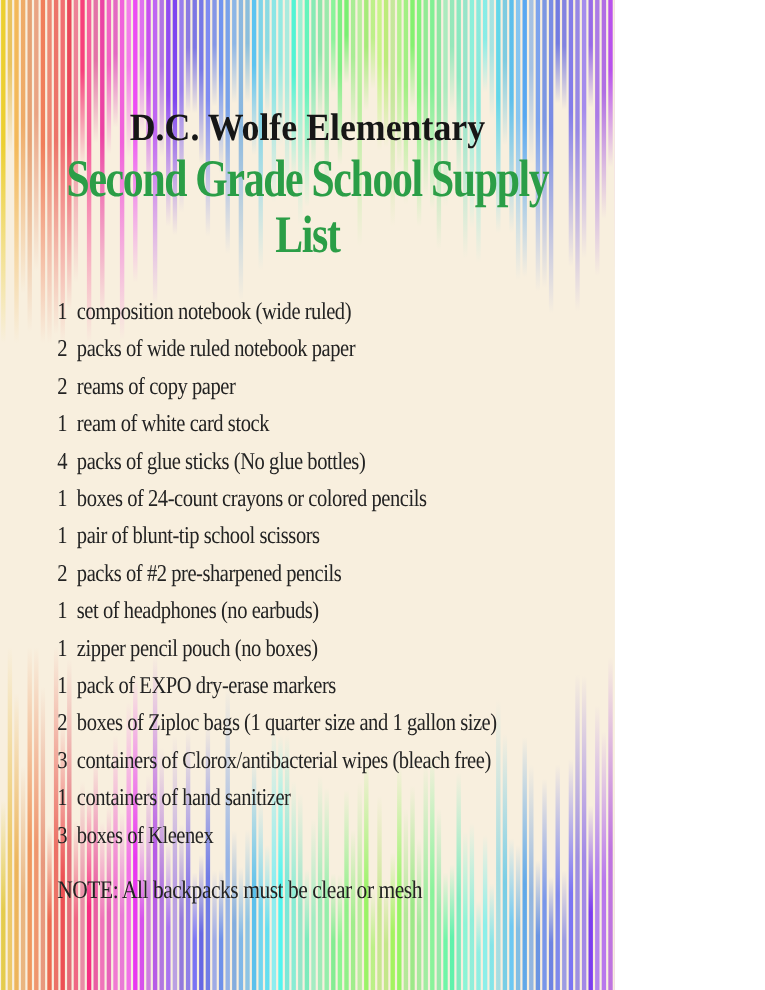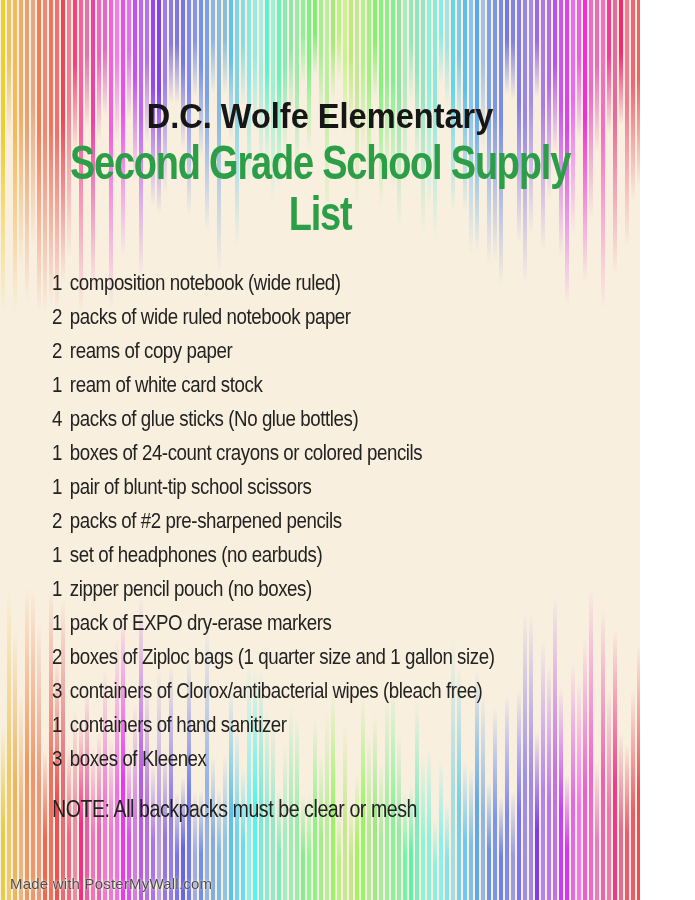--- a/index.html
+++ b/index.html
@@ -1,21 +1,21 @@
 <!DOCTYPE html>
 <html><head>
 <meta charset="utf-8">
 <style>
   html,body { margin:0; padding:0; }
   .poster {
     position:relative;
-    width:640px; height:900px;
+    width:559px; height:900px;
     background:#f8efde;
     overflow:hidden;
-    font-family:Liberation Sans, sans-serif;
+    font-family:Liberation Serif, serif;
   }
   .stripes {
     position:absolute; left:0; width:695px; height:330px;
     z-index:1; pointer-events:none;
   }
   #stripes-top { top:0; }
   #stripes-bottom { bottom:0; }
   .stripe { position:absolute; width:4.6px; }
   .content { position:relative; z-index:2; }
   .school-name {
@@ -362,14 +362,13 @@
         </div>
         <div class="item">
           <span class="qty">3</span>
           <span class="txt">boxes of Kleenex</span>
         </div>
       </div>
 
     <div class="note">NOTE: All backpacks must be clear or mesh</div>
   </div>
 
-  <div class="watermark">Made with PosterMyWall.com</div>
 </div>
 
 </body></html>

